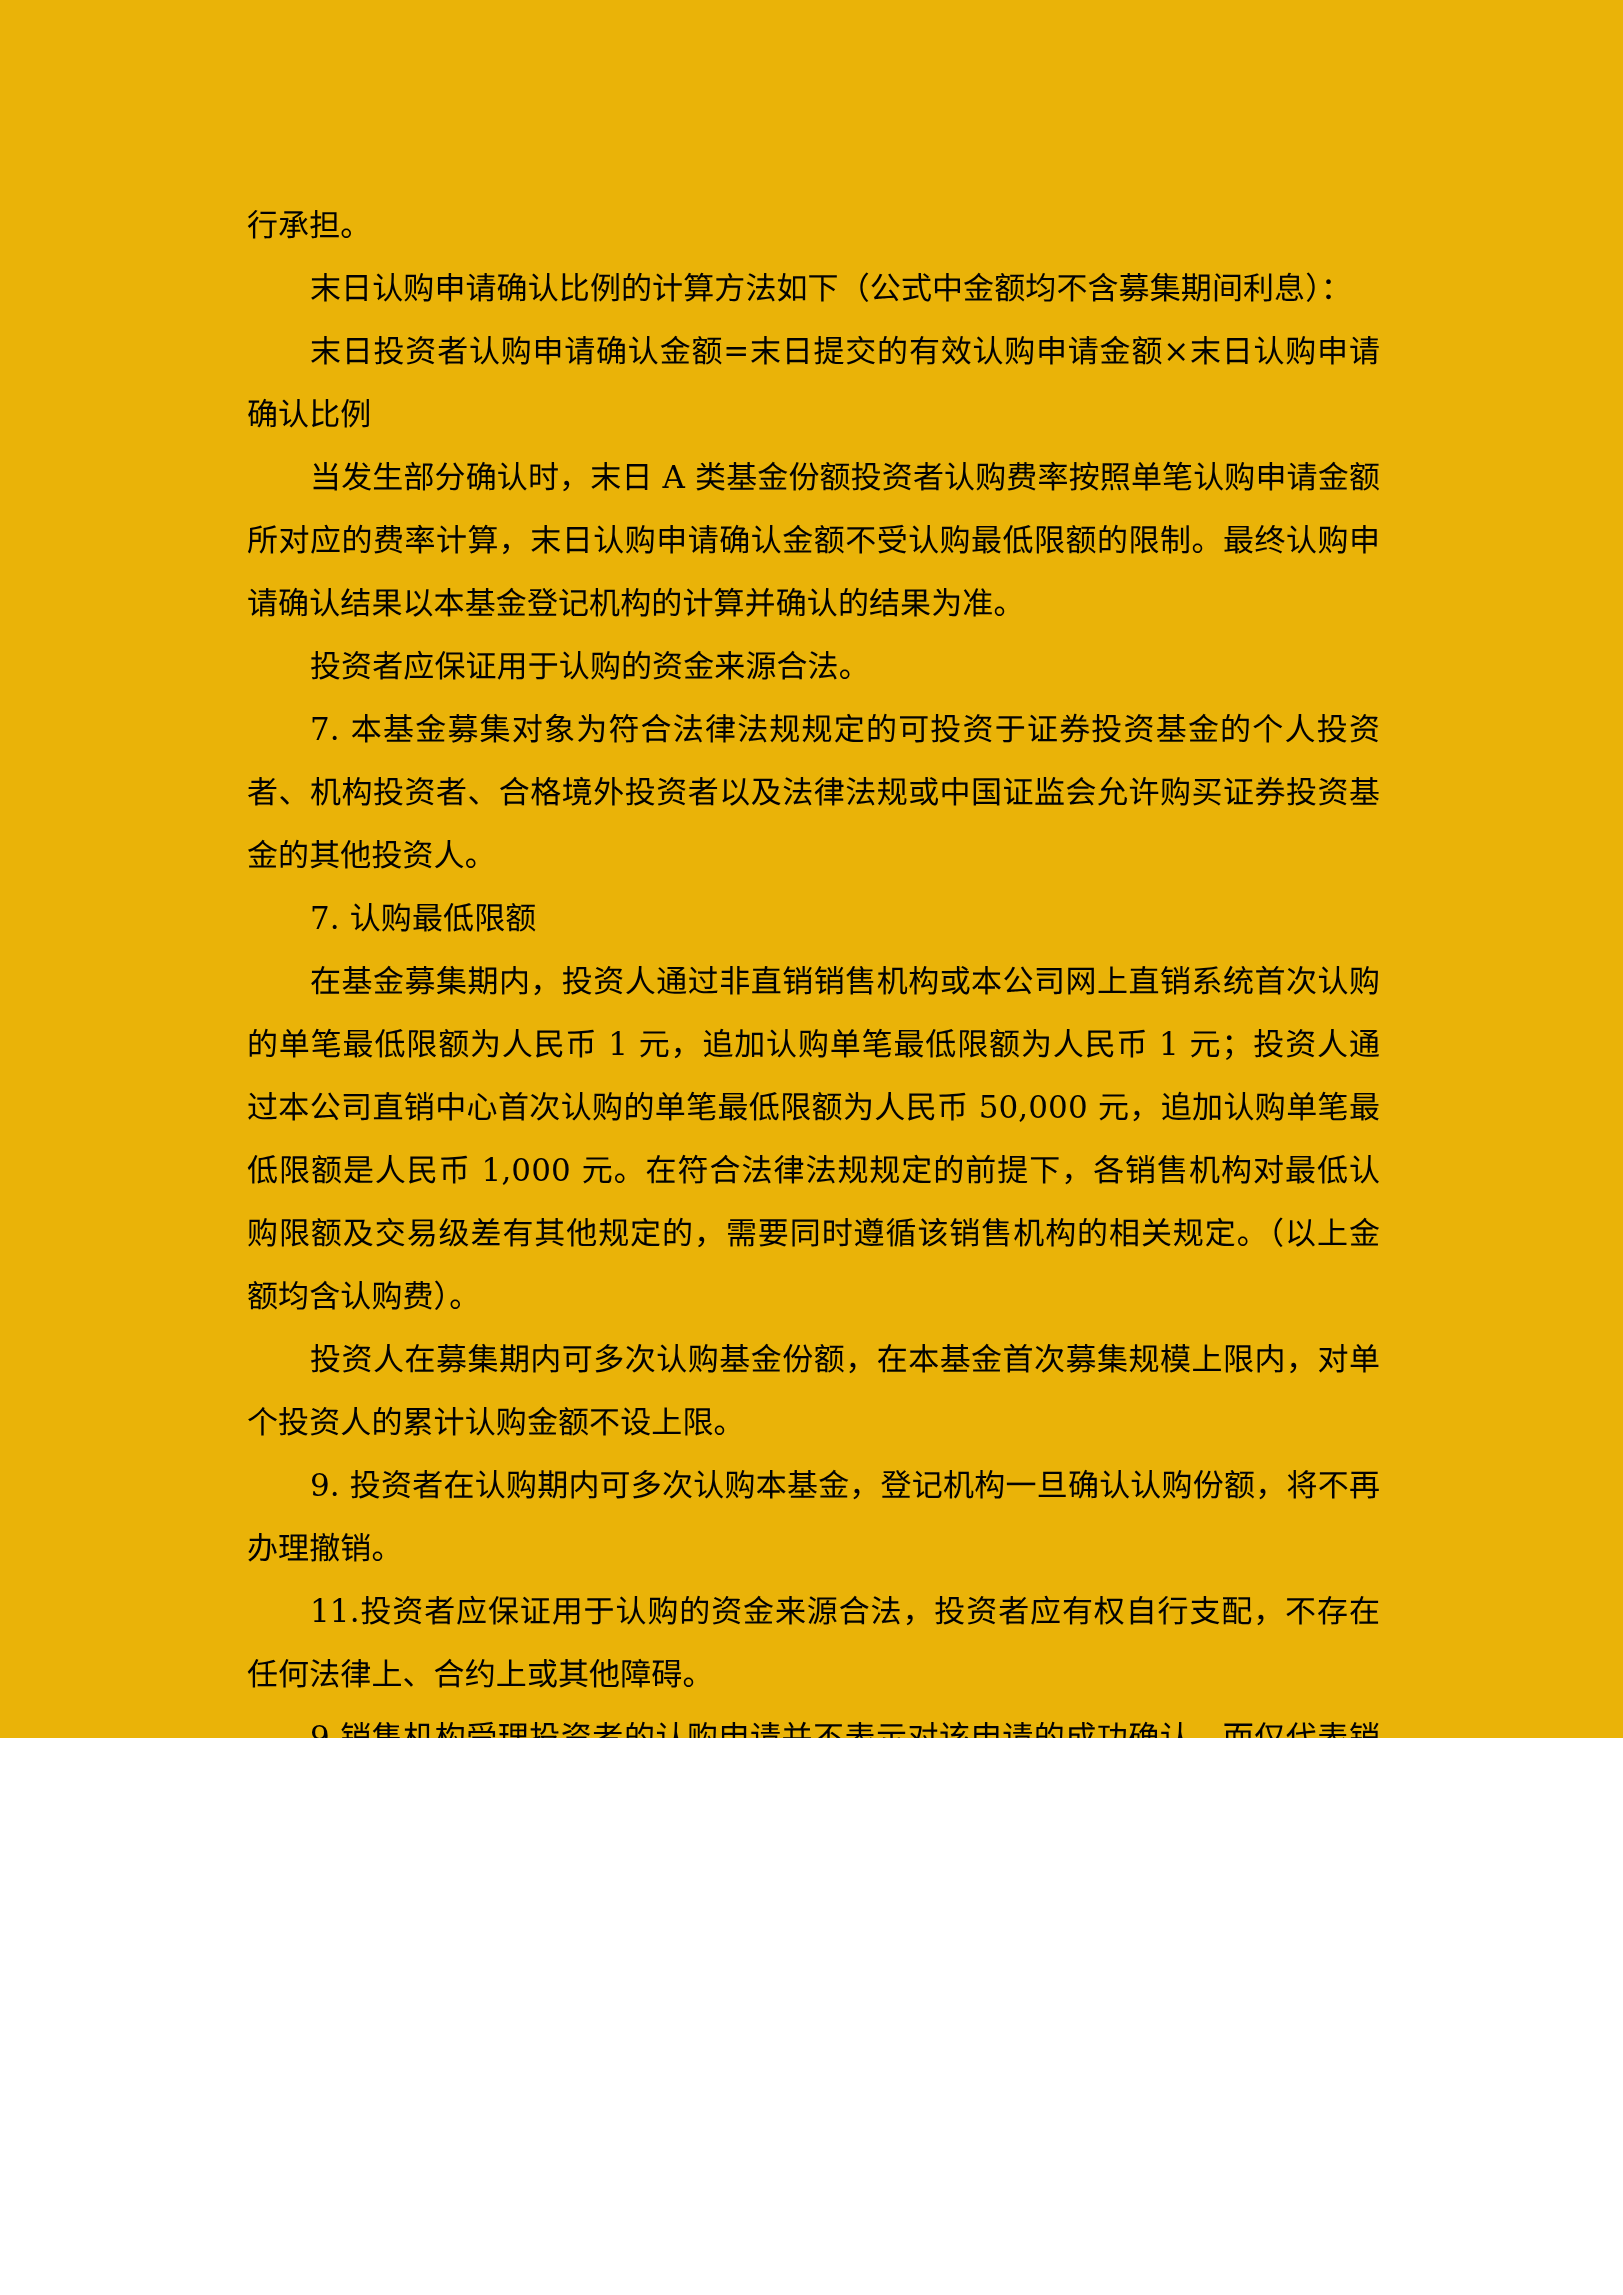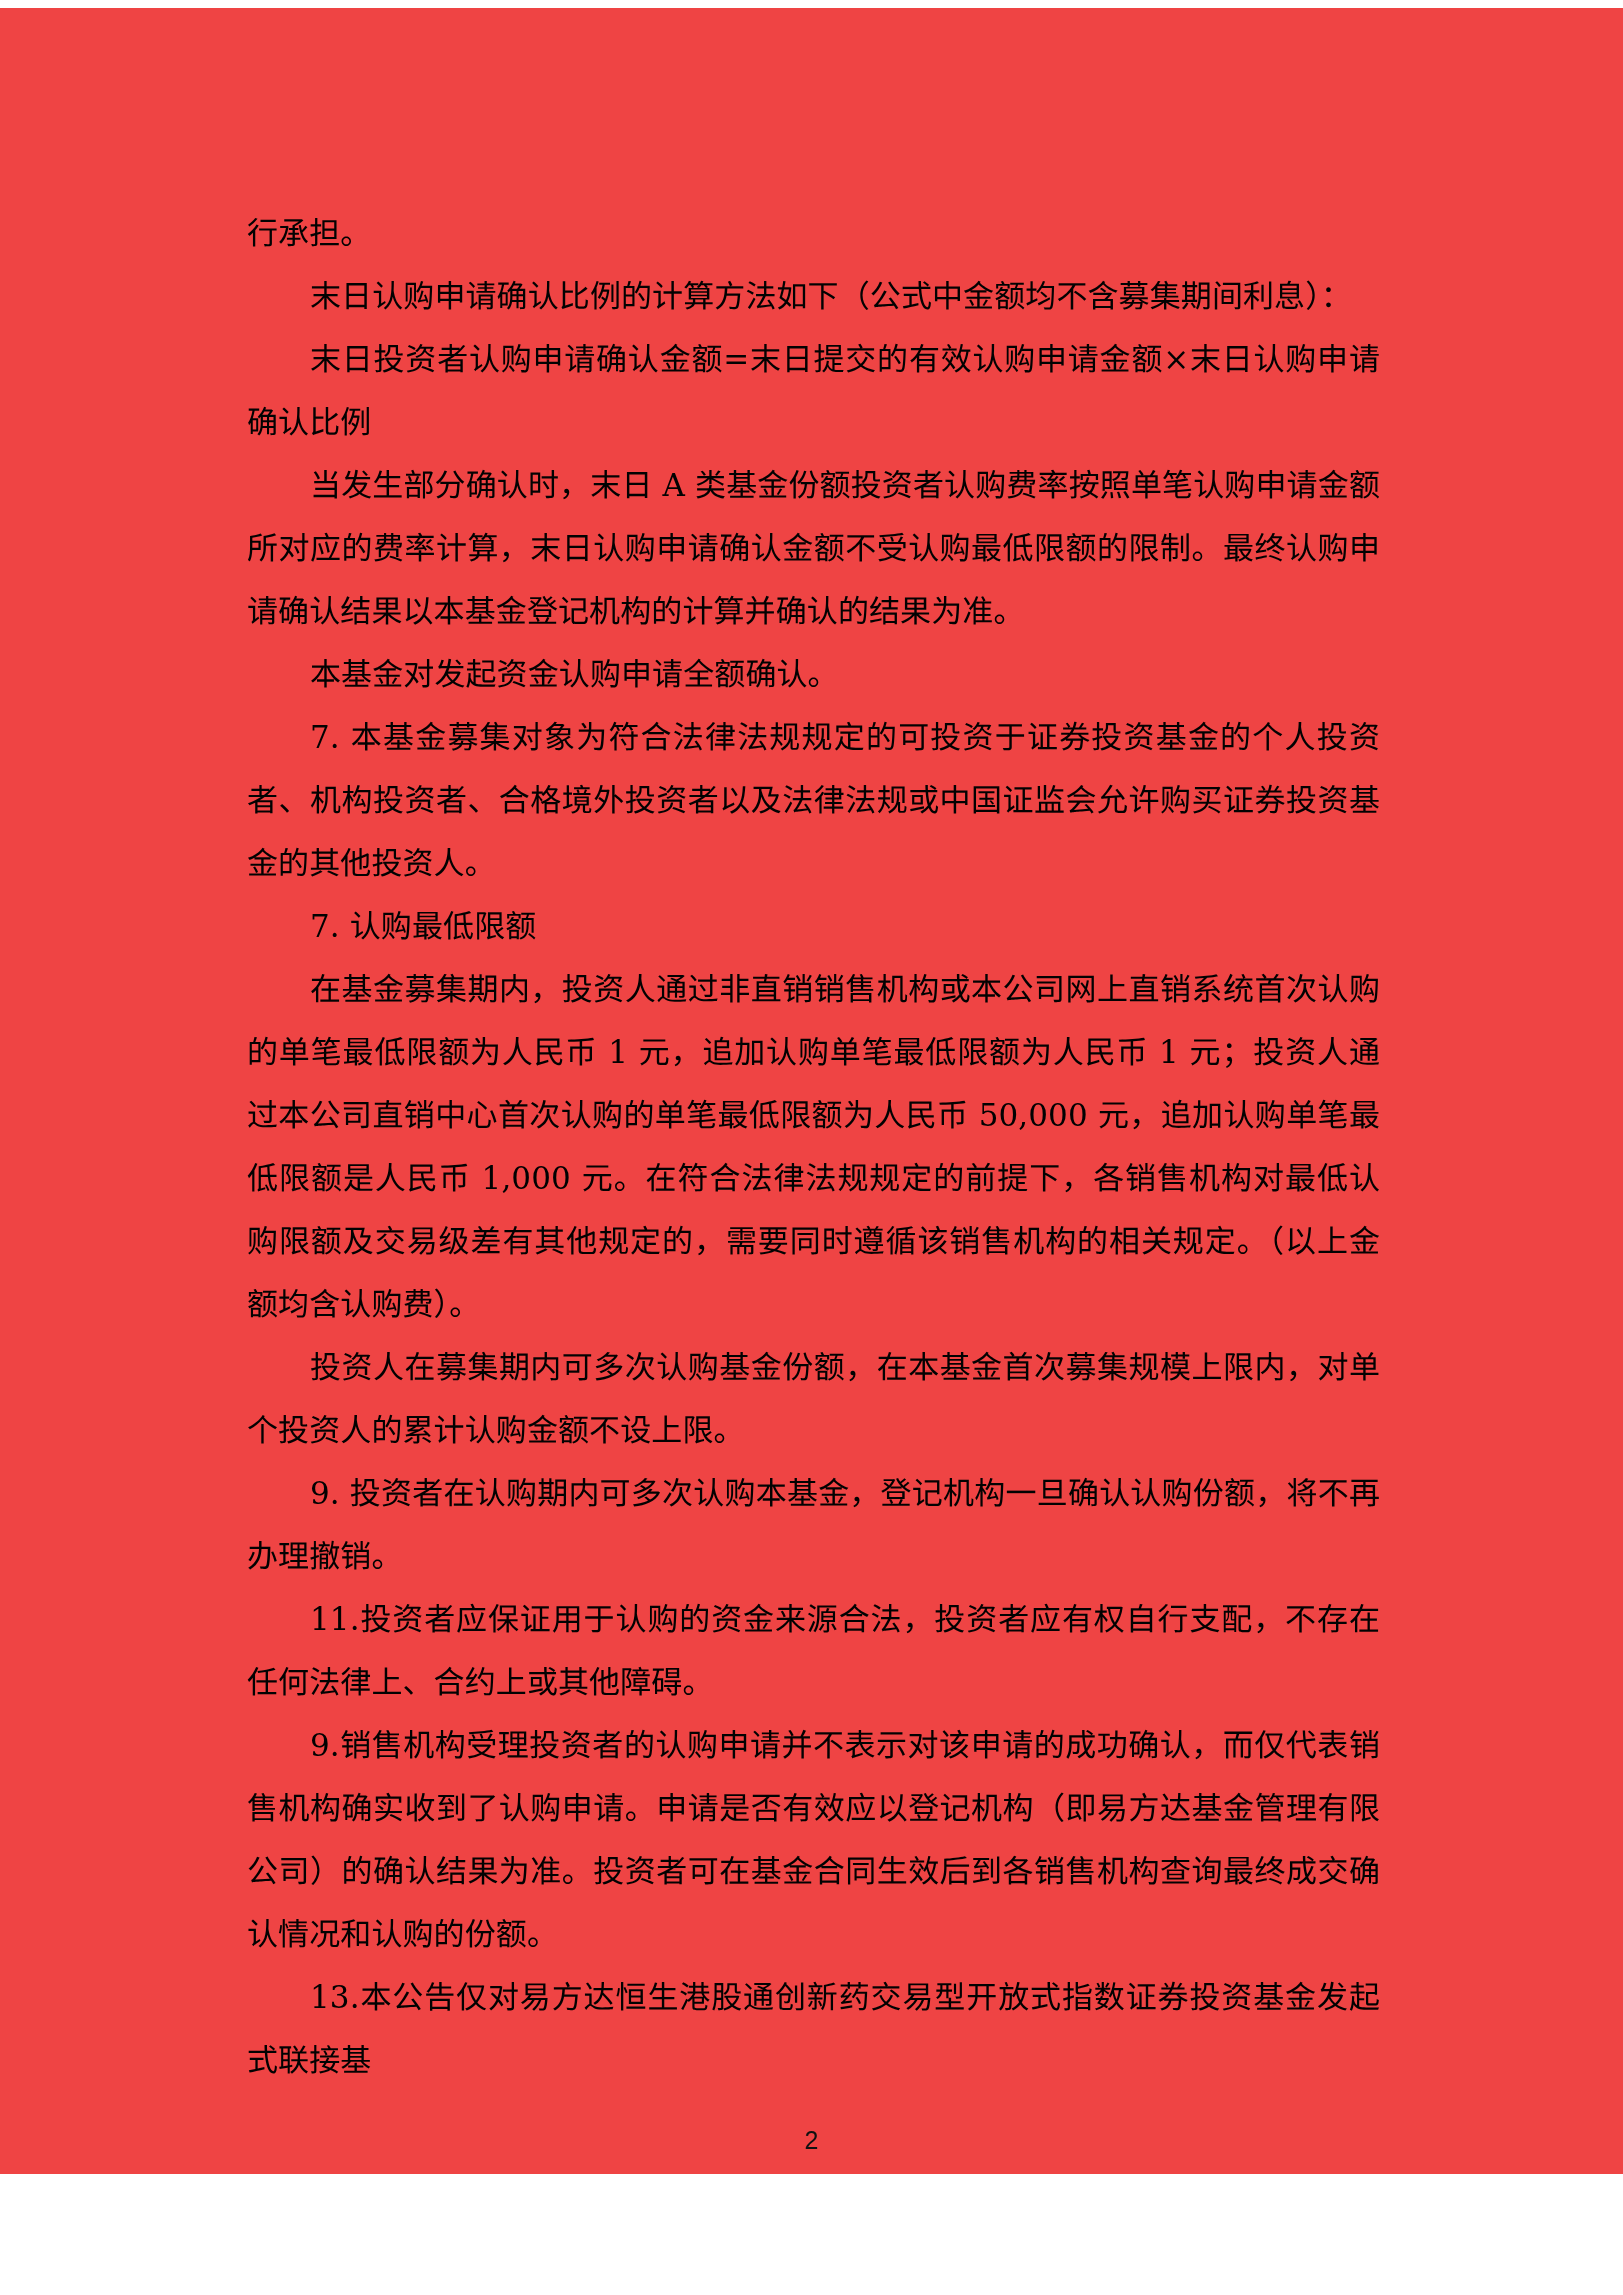--- a/index.html
+++ b/index.html
@@ -4,26 +4,25 @@
 <title>基金募集公告</title>
 <style>
   html, body {
     margin: 0;
     padding: 0;
     background: #ffffff;
   }
   .page {
     position: relative;
     width: 1623px;
-    height: 2166px;
-    background: #ef4444;
+    height: 1738px;
+    background: #eab308;
     box-sizing: border-box;
     overflow: hidden;
     font-family: "DejaVu Serif", "Liberation Serif", serif;
-    margin-top: 8px;
   }
   .doc-body {
     position: absolute;
     left: 247px;
     top: 194px;
     width: 1133px;
   }
   .para {
     margin: 0;
     font-size: 31px;
@@ -56,21 +55,21 @@
 </head>
 <body>
 
 <div class="page">
 
   <div class="doc-body">
     <p class="para noindent">行承担。</p>
     <p class="para indent">末日认购申请确认比例的计算方法如下（公式中金额均不含募集期间利息）：</p>
     <p class="para indent">末日投资者认购申请确认金额=末日提交的有效认购申请金额×末日认购申请确认比例</p>
     <p class="para indent">当发生部分确认时，末日 A 类基金份额投资者认购费率按照单笔认购申请金额所对应的费率计算，末日认购申请确认金额不受认购最低限额的限制。最终认购申请确认结果以本基金登记机构的计算并确认的结果为准。</p>
-    <p class="para indent">本基金对发起资金认购申请全额确认。</p>
+    <p class="para indent">投资者应保证用于认购的资金来源合法。</p>
     <p class="para indent">7. 本基金募集对象为符合法律法规规定的可投资于证券投资基金的个人投资者、机构投资者、合格境外投资者以及法律法规或中国证监会允许购买证券投资基金的其他投资人。</p>
     <p class="para indent">7. 认购最低限额</p>
     <p class="para indent">在基金募集期内，投资人通过非直销销售机构或本公司网上直销系统首次认购的单笔最低限额为人民币 1 元，追加认购单笔最低限额为人民币 1 元；投资人通过本公司直销中心首次认购的单笔最低限额为人民币 50,000 元，追加认购单笔最低限额是人民币 1,000 元。在符合法律法规规定的前提下，各销售机构对最低认购限额及交易级差有其他规定的，需要同时遵循该销售机构的相关规定。（以上金额均含认购费）。</p>
     <p class="para indent">投资人在募集期内可多次认购基金份额，在本基金首次募集规模上限内，对单个投资人的累计认购金额不设上限。</p>
     <p class="para indent">9. 投资者在认购期内可多次认购本基金，登记机构一旦确认认购份额，将不再办理撤销。</p>
     <p class="para indent">11.投资者应保证用于认购的资金来源合法，投资者应有权自行支配，不存在任何法律上、合约上或其他障碍。</p>
     <p class="para indent">9.销售机构受理投资者的认购申请并不表示对该申请的成功确认，而仅代表销售机构确实收到了认购申请。申请是否有效应以登记机构（即易方达基金管理有限公司）的确认结果为准。投资者可在基金合同生效后到各销售机构查询最终成交确认情况和认购的份额。</p>
     <p class="para indent">13.本公告仅对易方达恒生港股通创新药交易型开放式指数证券投资基金发起式联接基</p>
   </div>
 

